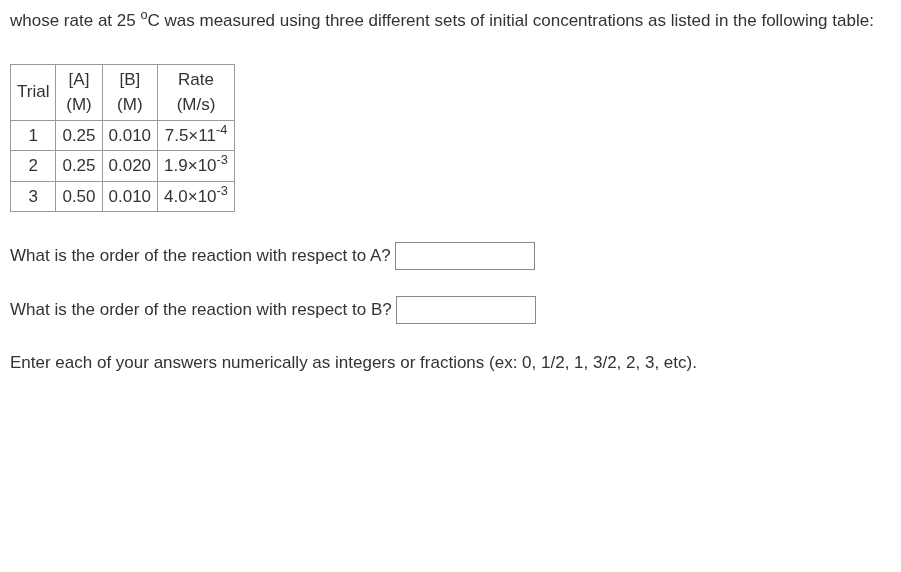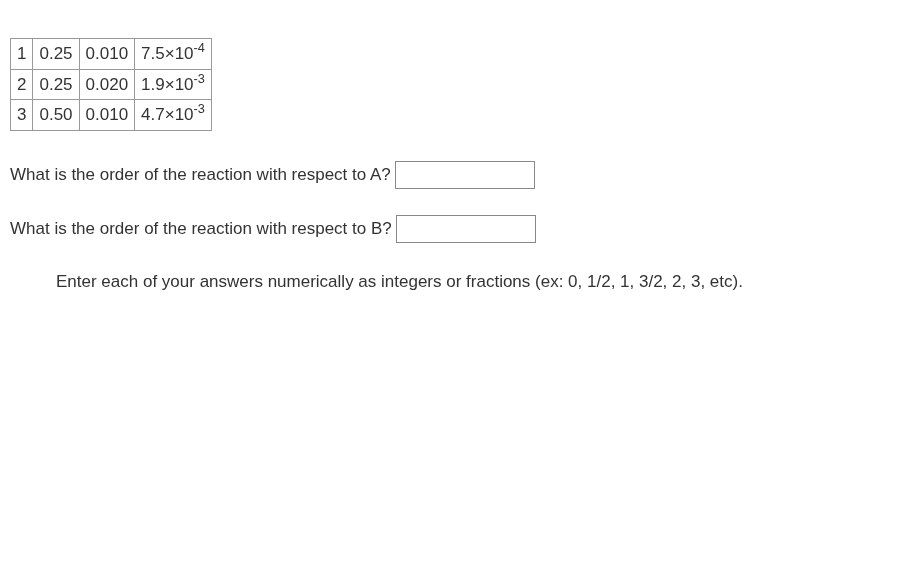--- a/index.html
+++ b/index.html
@@ -49,48 +49,65 @@
   }
   .answer-input {
     width: 140px;
     height: 28px;
     border: 1px solid #888;
     font-size: 15px;
     padding: 2px 4px;
   }
   .instructions {
     margin-top: 6px;
-    margin-left: 46px;
   }
 </style>
 </head>
 <body>
 
 <div class="question-text">
+  <p>
+    <span>whose rate at 25 </span><sup>o</sup><span>C was measured using three different sets of initial concentrations as listed in the following table:</span>
+  </p>
 </div>
 
 <table class="data-table">
   <tbody>
+      <tr>
+    <th>Trial</th>
+    <th>
+      <span class="hdr-top">[A]</span>
+      <span class="unit">(M)</span>
+    </th>
+    <th>
+      <span class="hdr-top">[B]</span>
+      <span class="unit">(M)</span>
+    </th>
+    <th>
+      <span class="hdr-top">Rate</span>
+      <span class="unit">(M/s)</span>
+    </th>
+  </tr>
   <tr>
     <td>1</td>
     <td>0.25</td>
     <td>0.010</td>
-    <td><span>7.5×10</span><sup>-4</sup></td>
+    <td><span>7.5×11</span><sup>-4</sup></td>
   </tr>
   <tr>
     <td>2</td>
     <td>0.25</td>
     <td>0.020</td>
     <td><span>1.9×10</span><sup>-3</sup></td>
   </tr>
   <tr>
     <td>3</td>
     <td>0.50</td>
     <td>0.010</td>
-    <td><span>4.7×10</span><sup>-3</sup></td>
+    <td><span>4.0×10</span><sup>-3</sup></td>
   </tr>
 </tbody>
   </table>
 
 <div class="question-row">
   <span>What is the order of the reaction with respect to A?</span>
   <input type="text" class="answer-input" style="">
 </div>
 
 <div class="question-row">

